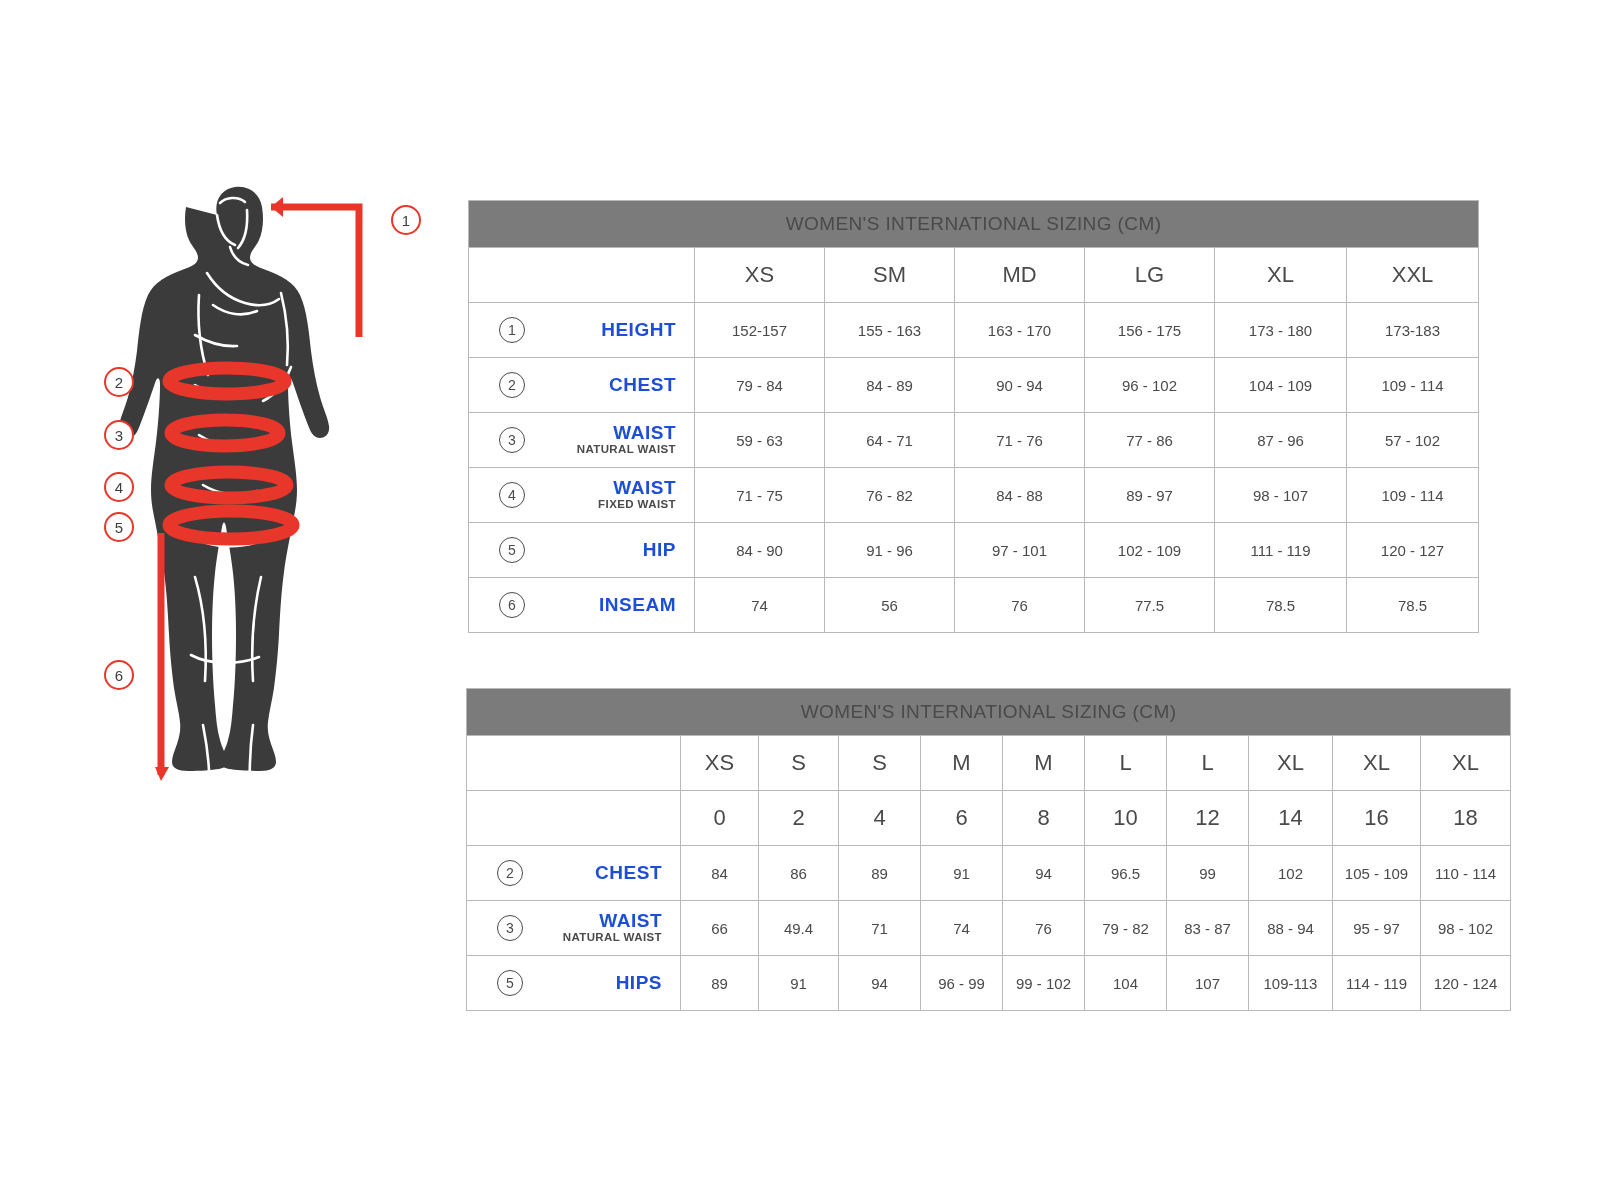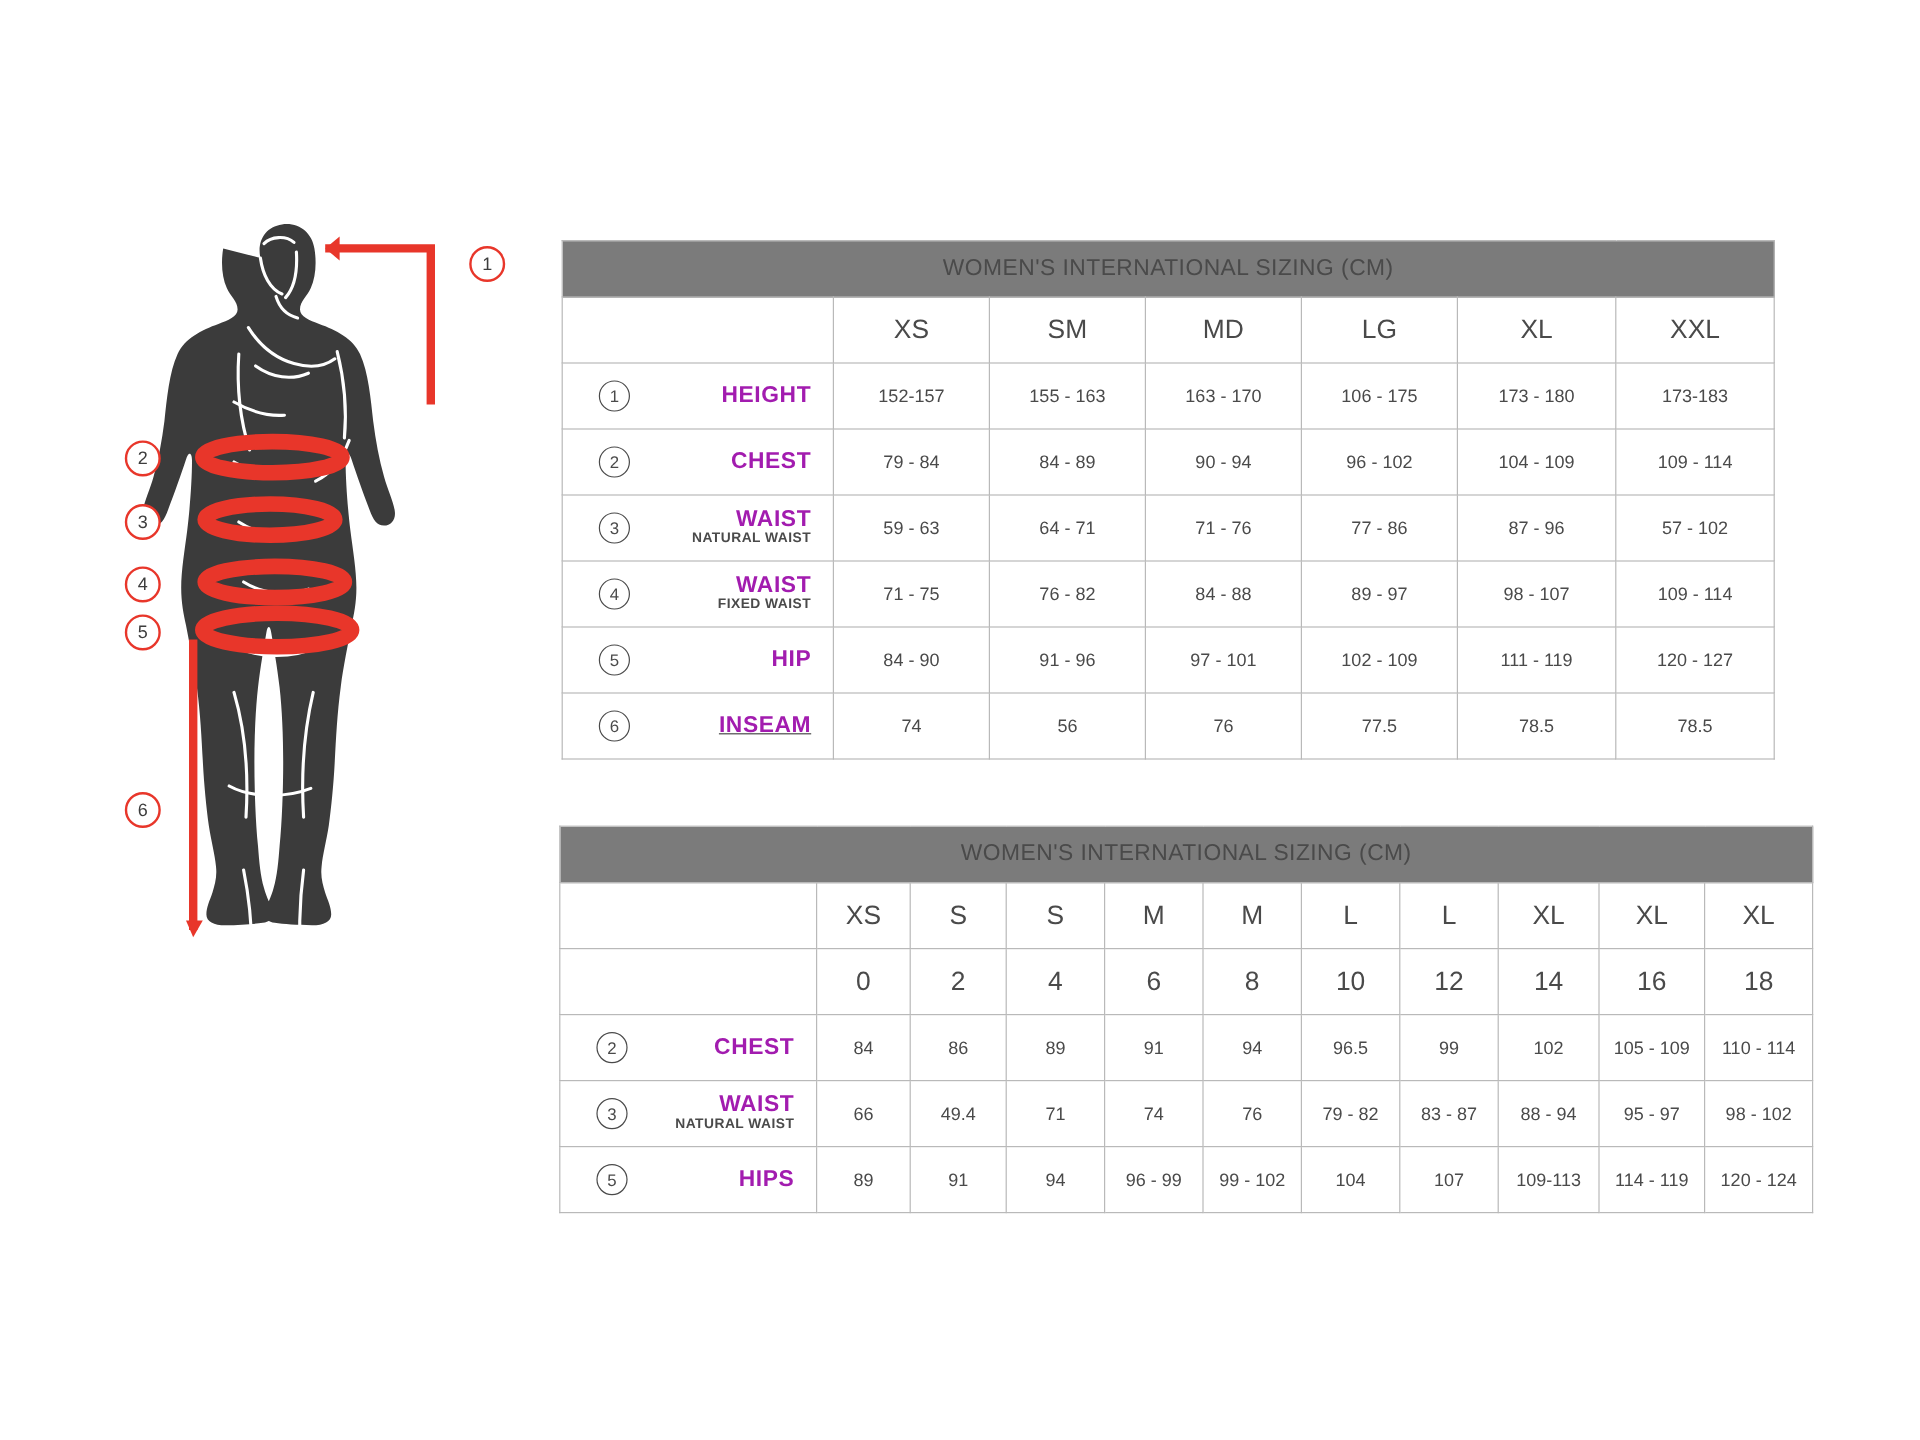--- a/index.html
+++ b/index.html
@@ -60,21 +60,21 @@
     height: 52px;
   }
   .label-cell {
     text-align: right;
     padding-right: 18px;
     height: 52px;
   }
   .label-main {
     font-size: 19px;
     font-weight: bold;
-    color: #a21caf;
+    color: #1d4ed8;
     letter-spacing: 0.5px;
     line-height: 1.05;
   }
   .label-sub {
     font-size: 11.5px;
     font-weight: bold;
     color: #4a4a4a;
     letter-spacing: 0.4px;
     line-height: 1.2;
   }
@@ -266,21 +266,21 @@
       <div style="display:flex; align-items:center; justify-content:space-between;">
         <span class="num-cell"><span class="circ">1</span></span>
         <span style="text-align:right;">
           <div class="label-main">HEIGHT</div>
         </span>
       </div>
     </td>
     <td class="val-cell">152-157</td>
     <td class="val-cell">155 - 163</td>
     <td class="val-cell">163 - 170</td>
-    <td class="val-cell">106 - 175</td>
+    <td class="val-cell">156 - 175</td>
     <td class="val-cell">173 - 180</td>
     <td class="val-cell">173-183</td>
   </tr>
 
   <tr>
     <td class="label-cell">
       <div style="display:flex; align-items:center; justify-content:space-between;">
         <span class="num-cell"><span class="circ">2</span></span>
         <span style="text-align:right;">
           <div class="label-main">CHEST</div>
@@ -345,21 +345,21 @@
     <td class="val-cell">97 - 101</td>
     <td class="val-cell">102 - 109</td>
     <td class="val-cell">111 - 119</td>
     <td class="val-cell">120 - 127</td>
   </tr>
 
   <tr>
     <td class="label-cell">
       <div style="display:flex; align-items:center; justify-content:space-between;">
         <span class="num-cell"><span class="circ">6</span></span>
-        <span style="text-align:left;text-decoration:underline;">
+        <span style="text-align:left;">
           <div class="label-main">INSEAM</div>
         </span>
       </div>
     </td>
     <td class="val-cell">74</td>
     <td class="val-cell">56</td>
     <td class="val-cell">76</td>
     <td class="val-cell">77.5</td>
     <td class="val-cell">78.5</td>
     <td class="val-cell">78.5</td>

